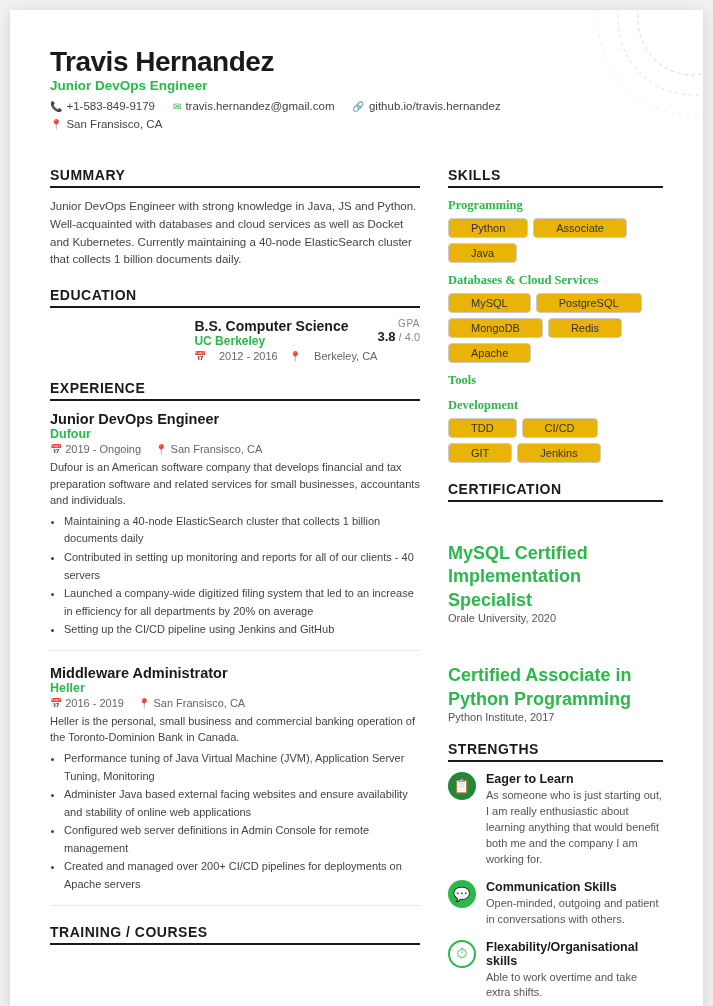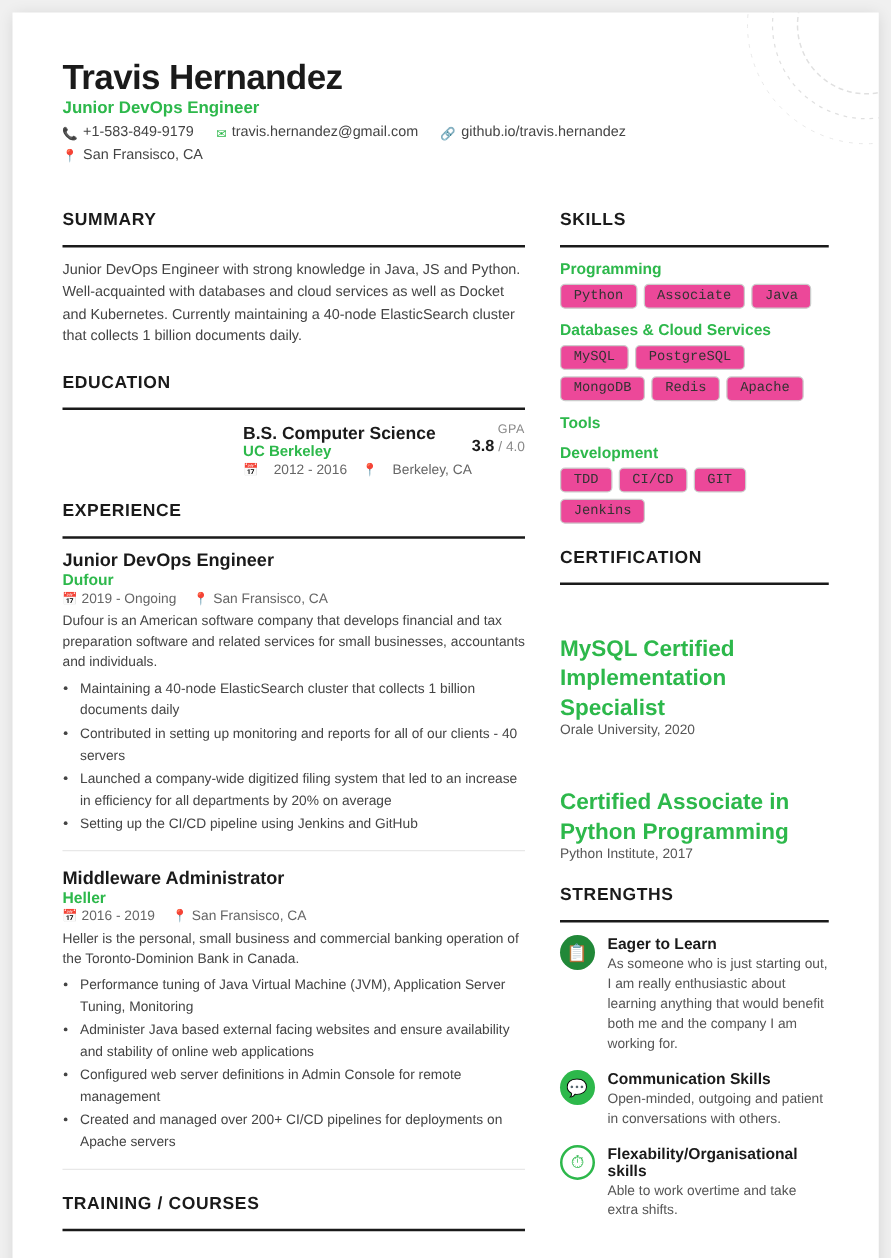--- a/index.html
+++ b/index.html
@@ -85,21 +85,21 @@
     }
 
     
     .section-title {
       font-size: 14px;
       font-weight: 900;
       color: #1a1a1a;
       text-transform: uppercase;
       letter-spacing: 0.5px;
       border-bottom: 2.5px solid #1a1a1a;
-      padding-bottom: 13px;
+      padding-bottom: 3px;
       margin-bottom: 10px;
       margin-top: 18px;
     }
 
     
     .summary-text {
       font-size: 11.5px;
       color: #444;
       line-height: 1.55;
     }
@@ -209,34 +209,34 @@
 
     
     .skills-category {
       margin-bottom: 10px;
     }
     .skills-cat-title {
       color: #2db84b;
       font-size: 12.5px;
       font-weight: 700;
       margin-bottom: 5px;
+      font-family: Liberation Serif, serif;
     }
     .skills-tags {
       display: flex;
       flex-wrap: wrap;
       gap: 5px;
     }
     .skill-tag {
       border: 1.5px solid #ccc;
       border-radius: 4px;
-      padding: 3px 10px;
+      padding: 3px 22px;
       font-size: 11px;
       color: #333;
-      background: #ec4899;
-      font-family: Liberation Mono, monospace;
+      background: #eab308;
     }
 
     
     .cert-block {
       margin-bottom: 10px;
     }
     .cert-title {
       color: #2db84b;
       font-size: 18px;
       font-weight: 700;

